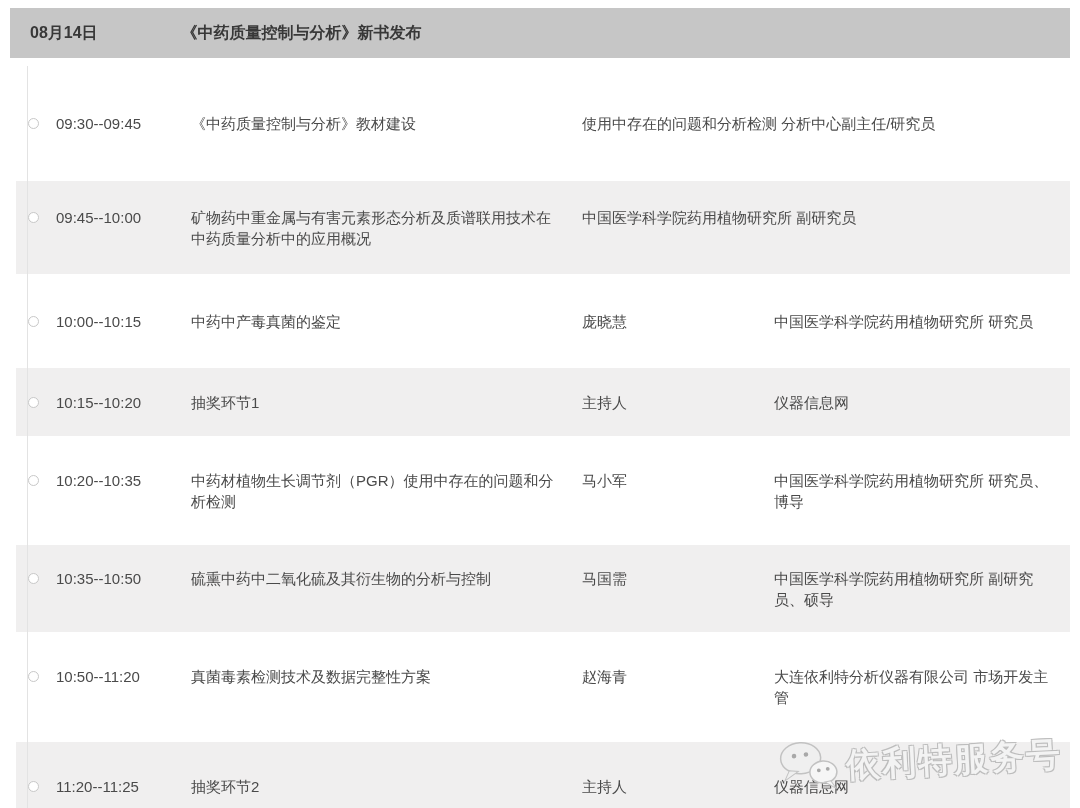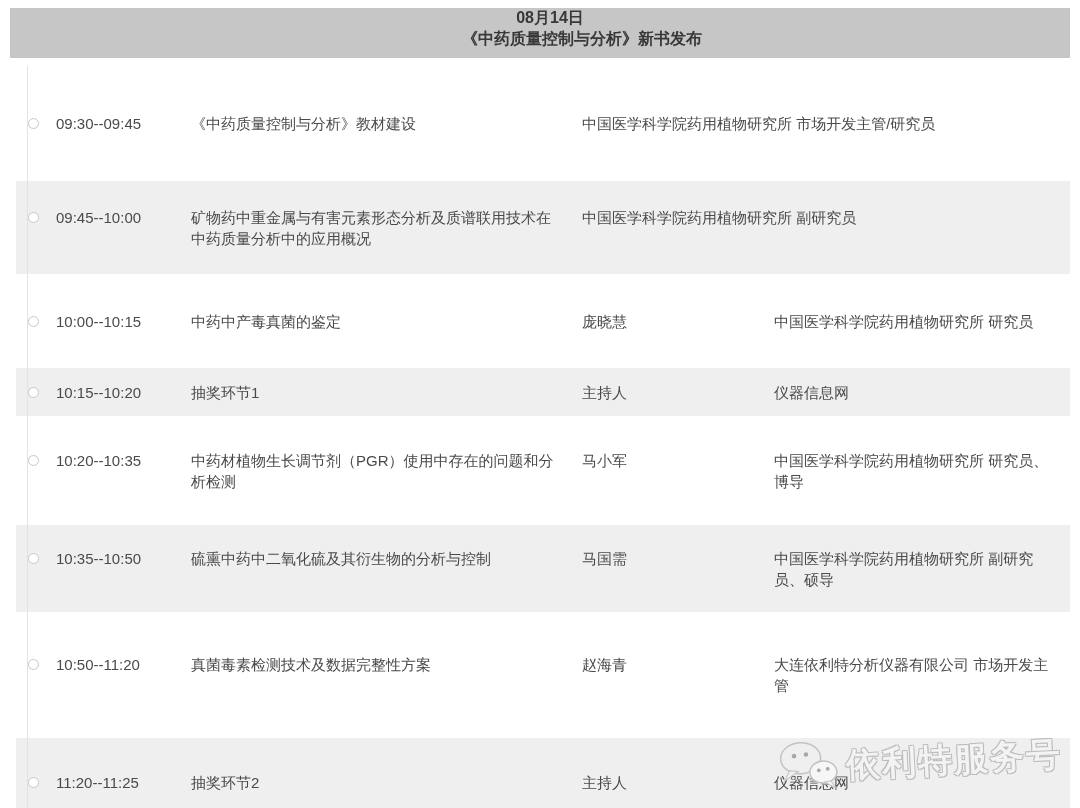--- a/index.html
+++ b/index.html
@@ -16,21 +16,20 @@
     overflow:hidden;
   }
   
   .header-bar {
     position:absolute;
     left:10px; right:10px; top:8px;
     height:50px;
     background:#c6c6c6;
     display:flex;
     align-items:center;
-    flex-direction:column;
   }
   .header-date {
     margin-left:20px;
     font-size:16px;
     font-weight:bold;
     color:#383838;
     white-space:nowrap;
   }
   .header-title {
     margin-left:84px;
@@ -57,24 +56,24 @@
   .row {
     position:relative;
     display:flex;
     align-items:center;
     width:100%;
   }
   .row:nth-child(even) { background:#f0efef; }
   .row:nth-child(1){height:115px}
   .row:nth-child(2){height:93px}
   .row:nth-child(3){height:94px}
-  .row:nth-child(4){height:48px}
+  .row:nth-child(4){height:68px}
   .row:nth-child(5){height:109px}
   .row:nth-child(6){height:87px}
-  .row:nth-child(7){height:126px}
+  .row:nth-child(7){height:110px}
   .row:nth-child(8){height:89px}
   .cells {
     position:relative;
     display:flex;
     align-items:flex-start;
     width:100%;
     padding:0 14px 0 40px;
     font-size:15px;
     line-height:21px;
   }
@@ -130,21 +129,21 @@
 
   <div class="timeline-line"></div>
 
   <div class="rows">
 
     <div class="row">
       <div class="cells">
         <span class="dot"></span>
         <div class="c-time">09:30--09:45</div>
         <div class="c-topic">《中药质量控制与分析》教材建设</div>
-        <div class="c-aff">中国医学科学院药用植物研究所 市场开发主管/研究员</div>
+        <div class="c-aff">使用中存在的问题和分析检测 分析中心副主任/研究员</div>
       </div>
     </div>
 
     <div class="row">
       <div class="cells">
         <span class="dot"></span>
         <div class="c-time">09:45--10:00</div>
         <div class="c-topic">矿物药中重金属与有害元素形态分析及质谱联用技术在中药质量分析中的应用概况</div>
         <div class="c-aff">中国医学科学院药用植物研究所 副研究员</div>
       </div>

